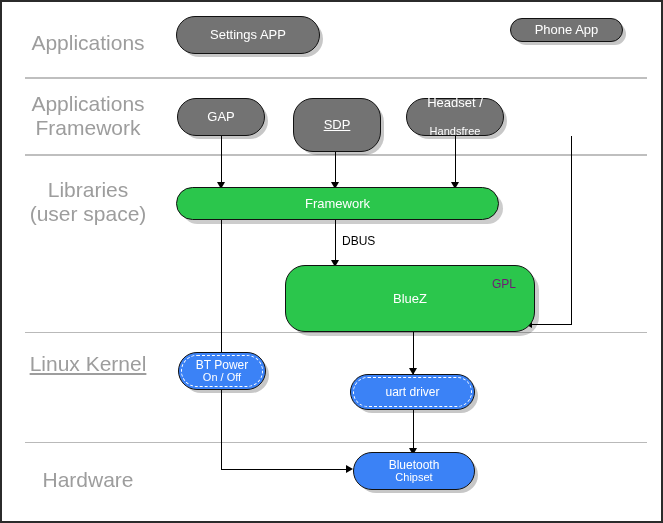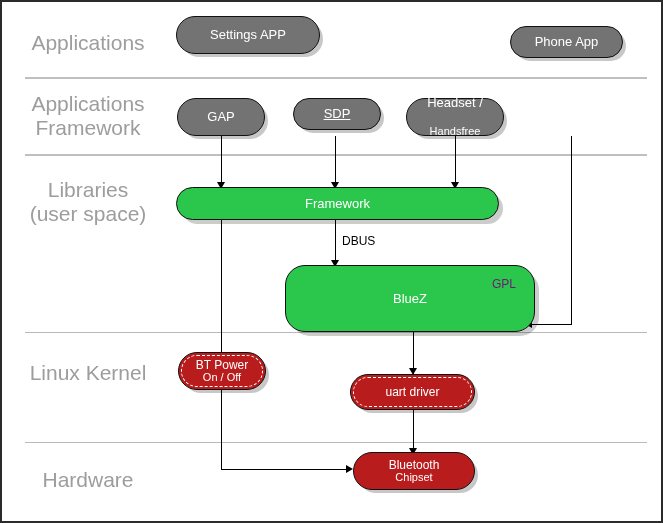--- a/index.html
+++ b/index.html
@@ -66,21 +66,21 @@
   }
   .node.blue .t2 { font-size: 11px; margin-top: 16px; }
 
   .node.green {
     background: #2bc64c;
     border-radius: 20px;
     font-size: 13px;
     box-shadow: 5px 5px 0 -1px rgba(0,0,0,0.20);
   }
   .node.red {
-    background: #b91c1c;
+    background: #3b82f6;
     border-radius: 20px;
     font-size: 12px;
     box-shadow: 4px 4px 0 -1px rgba(0,0,0,0.22);
   }
   .node.red .t2 { font-size: 11px; }
 
   .node.dashed::after {
     content: "";
     position: absolute;
     left: 2px; right: 2px; top: 2px; bottom: 2px;
@@ -148,21 +148,21 @@
   <div class="divider thin" style="top:440px;"></div>
 
   <div class="layer-label" style="top:29px;">Applications</div>
 
   <div class="layer-label" style="top:90px;">Applications
 Framework</div>
 
   <div class="layer-label" style="top:176px;">Libraries
 (user space)</div>
 
-  <div class="layer-label" style="top:359px;">Linux Kernel</div>
+  <div class="layer-label" style="top:350px;text-decoration:underline;">Linux Kernel</div>
 
   <div class="layer-label" style="top:466px;">Hardware</div>
 
   <div class="vline" style="left:219px; top:134px; height:51px;"></div>
   <div class="arrow-down" style="left:215px; top:180px;"></div>
 
   <div class="vline" style="left:333px; top:134px; height:51px;"></div>
   <div class="arrow-down" style="left:329px; top:180px;"></div>
 
   <div class="vline" style="left:453px; top:134px; height:51px;"></div>
@@ -183,29 +183,29 @@
   <div class="vline" style="left:411px; top:330px; height:42px;"></div>
   <div class="arrow-down" style="left:407px; top:366px;"></div>
 
   <div class="vline" style="left:411px; top:408px; height:45px;"></div>
   <div class="arrow-down" style="left:407px; top:446px;"></div>
 
   <div class="node blue" style="left:174px; top:14px; width:144px; height:38px;">
     <span class="t1">Settings APP</span>
   </div>
 
-  <div class="node blue" style="left:508px; top:16px; width:113px; height:32px;margin-top:8px;">
+  <div class="node blue" style="left:508px; top:16px; width:113px; height:24px;">
     <span class="t1">Phone App</span>
   </div>
 
   <div class="node blue" style="left:175px; top:96px; width:88px; height:38px;">
     <span class="t1">GAP</span>
   </div>
 
-  <div class="node blue" style="left:291px; top:96px; width:88px; height:32px;text-decoration:underline;">
+  <div class="node blue" style="left:291px; top:96px; width:88px; height:54px;text-decoration:underline;">
     <span class="t1">SDP</span>
   </div>
 
   <div class="node blue" style="left:404px; top:96px; width:98px; height:38px;">
     <span class="t1">Headset /</span>
     <span class="t2">Handsfree</span>
   </div>
 
 
   <div class="node green" style="left:174px; top:185px; width:323px; height:33px;">

